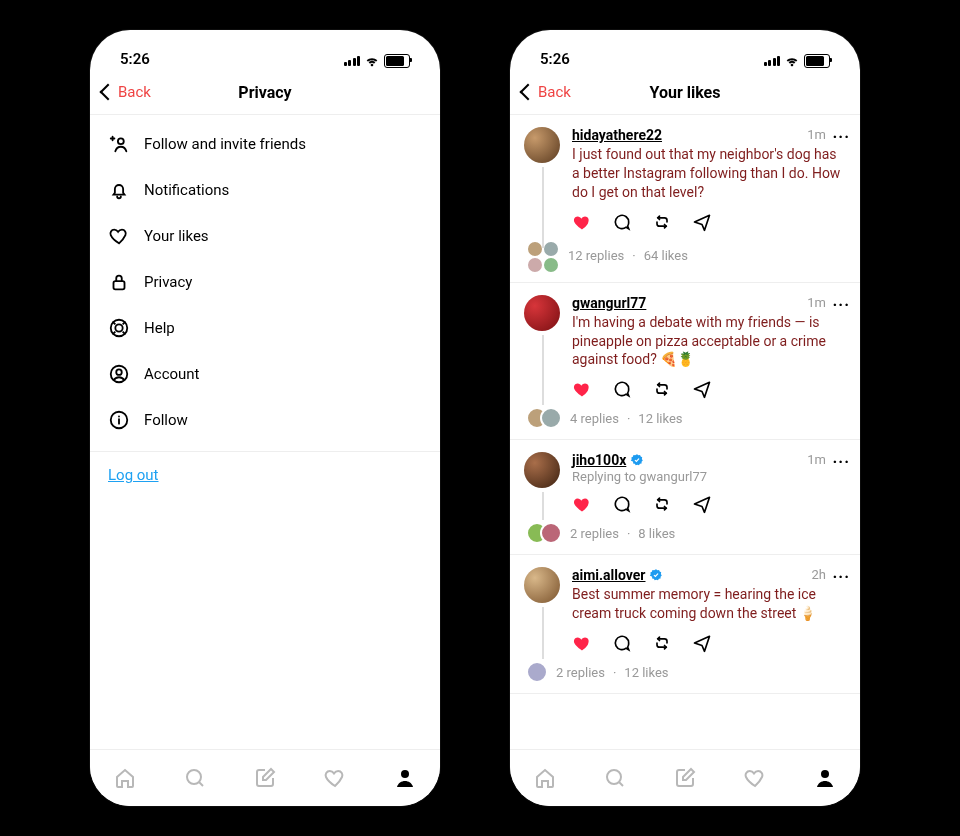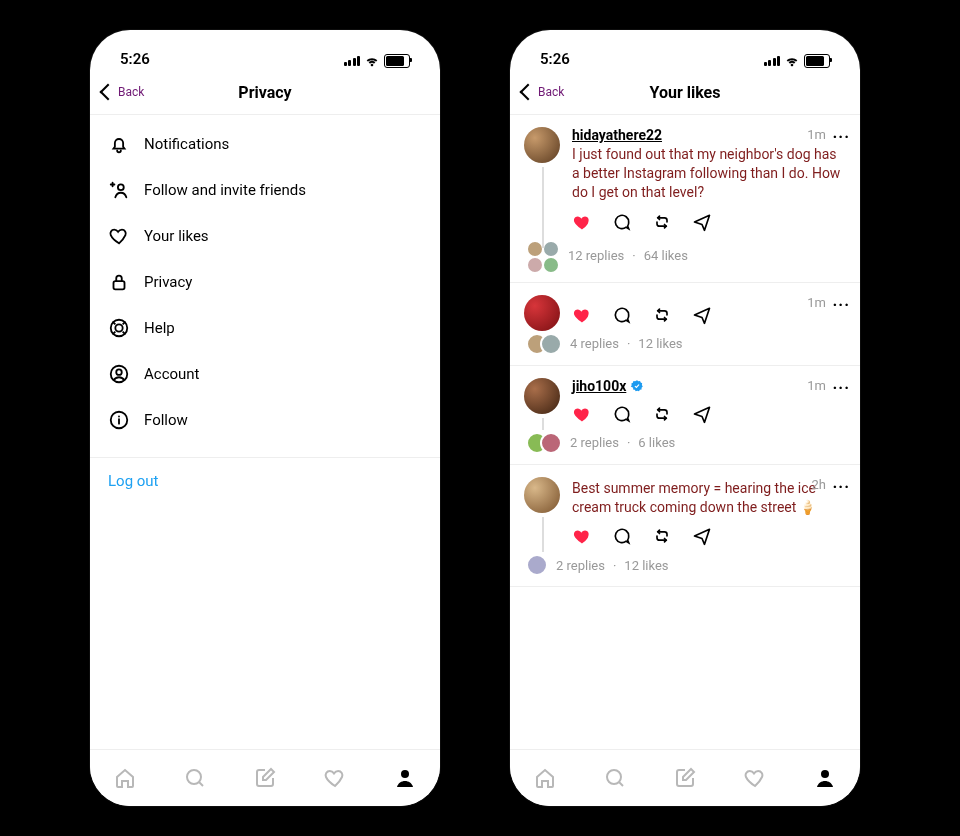--- a/index.html
+++ b/index.html
@@ -14,27 +14,27 @@
   .bars span{width:3px;background:#000;border-radius:1px;}
   .bars span:nth-child(1){height:4px;}
   .bars span:nth-child(2){height:6px;}
   .bars span:nth-child(3){height:8px;}
   .bars span:nth-child(4){height:10px;}
   .wifi{width:16px;height:12px;}
   .battery{width:24px;height:12px;border:1px solid #000;border-radius:3px;position:relative;}
   .battery::after{content:"";position:absolute;right:-3px;top:3px;width:2px;height:4px;background:#000;border-radius:0 1px 1px 0;}
   .battery .fill{position:absolute;left:1px;top:1px;bottom:1px;width:18px;background:#000;border-radius:1.5px;}
   .navhead{height:44px;display:flex;align-items:center;justify-content:center;position:relative;border-bottom:1px solid #eee;}
-  .navhead .back{position:absolute;left:12px;display:flex;align-items:center;gap:2px;font-size:12px;color:#701a75;}
+  .navhead .back{position:absolute;left:12px;display:flex;align-items:center;gap:2px;font-size:15px;color:#ef4444;}
   .navhead .title{font-weight:700;font-size:16px;}
   .chev-left{width:10px;height:10px;border-left:2.2px solid #000;border-bottom:2.2px solid #000;transform:rotate(45deg);margin-right:2px;}
   .menu{padding:6px 0 0 0;}
   .menu-item{display:flex;align-items:center;gap:14px;padding:12px 18px;font-size:15px;color:#000;}
   .menu-item .ic{width:22px;height:22px;display:flex;align-items:center;justify-content:center;}
-  .logout{padding:14px 18px;color:#1ea1f2;font-size:15px;border-top:1px solid #eee;margin-top:14px;}
+  .logout{padding:14px 18px;color:#1ea1f2;font-size:15px;border-top:1px solid #eee;margin-top:8px;text-decoration:underline;}
   .tabbar{position:absolute;bottom:0;left:0;width:100%;height:56px;display:flex;justify-content:space-around;align-items:center;border-top:1px solid #eee;background:#fff;}
   .tabbar .tab{width:26px;height:26px;display:flex;align-items:center;justify-content:center;}
   
   .feed{height:calc(100% - 40px - 44px - 56px);overflow:hidden;}
   .post{padding:12px 14px 10px 14px;border-bottom:1px solid #eee;display:flex;gap:12px;position:relative;}
   .avatar{width:36px;height:36px;border-radius:50%;flex:0 0 36px;background:radial-gradient(circle at 30% 30%,#c08a5a,#6b3c1d);}
   .post.p1 .avatar{background:radial-gradient(circle at 30% 30%,#c79a6b,#5a3a1f);}
   .post.p2 .avatar{background:radial-gradient(circle at 30% 30%,#d7353a,#7a0f12);}
   .post.p3 .avatar{background:radial-gradient(circle at 30% 30%,#a96e4a,#3c2110);}
   .post.p4 .avatar{background:radial-gradient(circle at 30% 30%,#d9b88a,#7a522c);}
@@ -87,35 +87,35 @@
         <span class="chev-left"></span>
         <span>Back</span>
       </div>
       <div class="title">Privacy</div>
     </div>
 
     <div class="menu">
       <div class="menu-item">
         <span class="ic">
           <svg viewBox="0 0 24 24" width="22" height="22" fill="none" stroke="#000" stroke-width="2" stroke-linecap="round">
-              <path d="M6 17h12l-1.5-2V11a4.5 4.5 0 0 0-9 0v4L6 17z"></path>
-              <path d="M10 19a2 2 0 0 0 4 0"></path>
-            </svg>
-        </span>
-        <span>Notifications</span>
-      </div>
-      <div class="menu-item">
-        <span class="ic">
-          <svg viewBox="0 0 24 24" width="22" height="22" fill="none" stroke="#000" stroke-width="2" stroke-linecap="round">
               <path d="M3 6h4M5 4v4"></path>
               <circle cx="14" cy="9" r="3.2"></circle>
               <path d="M8 20c1-3.5 3-5 6-5s5 1.5 6 5"></path>
             </svg>
         </span>
         <span>Follow and invite friends</span>
+      </div>
+      <div class="menu-item">
+        <span class="ic">
+          <svg viewBox="0 0 24 24" width="22" height="22" fill="none" stroke="#000" stroke-width="2" stroke-linecap="round">
+              <path d="M6 17h12l-1.5-2V11a4.5 4.5 0 0 0-9 0v4L6 17z"></path>
+              <path d="M10 19a2 2 0 0 0 4 0"></path>
+            </svg>
+        </span>
+        <span>Notifications</span>
       </div>
       <div class="menu-item">
         <span class="ic">
           <svg viewBox="0 0 24 24" width="22" height="22" fill="none" stroke="#000" stroke-width="2">
               <path d="M12 20s-7-4.5-9-9c-1.2-2.7.6-6 3.8-6 2 0 3.3 1.1 4.2 2.4C12 6 13.2 5 15.2 5 18.4 5 20.2 8.3 19 11c-2 4.5-7 9-7 9z"></path>
             </svg>
         </span>
         <span>Your likes</span>
       </div>
       <div class="menu-item">
@@ -258,22 +258,26 @@
             <span>·</span>
             <span>64 likes</span>
           </div>
         </div>
       </div>
 
       <div class="post p2">
         <div class="thread-line"></div>
         <div class="avatar"></div>
         <div class="pcontent">
+          <div class="phead">
+            <span class="uname">gwangurl77</span>
+          </div>
           <span class="timemeta">1m</span>
           <span class="moredots">···</span>
+          <div class="ptext">I'm having a debate with my friends — is pineapple on pizza acceptable or a crime against food? 🍕🍍</div>
           <div class="actions">
             <svg class="aicon" viewBox="0 0 24 24" fill="#ff2449">
                 <path d="M12 21s-7-4.5-9.2-9C1.5 9 3.3 5.5 6.7 5.5c2.1 0 3.5 1.2 4.5 2.6.9-1.4 2.3-2.6 4.5-2.6 3.4 0 5.2 3.5 3.9 6.5C19 16.5 12 21 12 21z"></path>
               </svg>
             <svg class="aicon" viewBox="0 0 24 24" fill="none" stroke="#000" stroke-width="2">
                 <path d="M20 12a8 8 0 1 0-3 6.2L20 20l-1.2-3A7.9 7.9 0 0 0 20 12z"></path>
               </svg>
             <svg class="aicon" viewBox="0 0 24 24" fill="none" stroke="#000" stroke-width="2" stroke-linecap="round">
                 <path d="M7 7h8a3 3 0 0 1 3 3v2M17 17H9a3 3 0 0 1-3-3v-2"></path>
                 <path d="M9 5l-2 2 2 2M15 19l2-2-2-2"></path>
@@ -300,20 +304,21 @@
         <div class="pcontent">
           <div class="phead">
             <span class="uname">jiho100x</span>
             <svg class="verified" viewBox="0 0 24 24" fill="#1d9bf0">
                 <path d="M12 2l2.4 1.7 2.9-.4 1 2.8 2.6 1.3-.6 2.9 1.6 2.5-2.1 2.1.1 3-2.9.7-1.6 2.5-2.8-1-2.8 1-1.6-2.5-2.9-.7.1-3L1.3 13l1.6-2.5L2.3 7.6l2.6-1.3 1-2.8 2.9.4z"></path>
                 <path d="M9 12.5l2 2 4-4.5" stroke="#fff" stroke-width="2" fill="none" stroke-linecap="round"></path>
               </svg>
           </div>
           <span class="timemeta">1m</span>
           <span class="moredots">···</span>
+          <div class="replyingto">Replying to gwangurl77</div>
           <div class="actions">
             <svg class="aicon" viewBox="0 0 24 24" fill="#ff2449">
                 <path d="M12 21s-7-4.5-9.2-9C1.5 9 3.3 5.5 6.7 5.5c2.1 0 3.5 1.2 4.5 2.6.9-1.4 2.3-2.6 4.5-2.6 3.4 0 5.2 3.5 3.9 6.5C19 16.5 12 21 12 21z"></path>
               </svg>
             <svg class="aicon" viewBox="0 0 24 24" fill="none" stroke="#000" stroke-width="2">
                 <path d="M20 12a8 8 0 1 0-3 6.2L20 20l-1.2-3A7.9 7.9 0 0 0 20 12z"></path>
               </svg>
             <svg class="aicon" viewBox="0 0 24 24" fill="none" stroke="#000" stroke-width="2" stroke-linecap="round">
                 <path d="M7 7h8a3 3 0 0 1 3 3v2M17 17H9a3 3 0 0 1-3-3v-2"></path>
                 <path d="M9 5l-2 2 2 2M15 19l2-2-2-2"></path>
@@ -322,29 +327,36 @@
                 <path d="M3 12l18-8-6 18-3-7z"></path>
               </svg>
           </div>
           <div class="meta-row">
             <span class="stack" style="margin-left:-46px;">
                 <span class="mini-av" style="background:#8b5;"></span>
                 <span class="mini-av" style="background:#b67;"></span>
               </span>
             <span>2 replies</span>
             <span>·</span>
-            <span>6 likes</span>
+            <span>8 likes</span>
           </div>
         </div>
       </div>
 
       <div class="post p4">
         <div class="thread-line"></div>
         <div class="avatar"></div>
         <div class="pcontent">
+          <div class="phead">
+            <span class="uname">aimi.allover</span>
+            <svg class="verified" viewBox="0 0 24 24" fill="#1d9bf0">
+                <path d="M12 2l2.4 1.7 2.9-.4 1 2.8 2.6 1.3-.6 2.9 1.6 2.5-2.1 2.1.1 3-2.9.7-1.6 2.5-2.8-1-2.8 1-1.6-2.5-2.9-.7.1-3L1.3 13l1.6-2.5L2.3 7.6l2.6-1.3 1-2.8 2.9.4z"></path>
+                <path d="M9 12.5l2 2 4-4.5" stroke="#fff" stroke-width="2" fill="none" stroke-linecap="round"></path>
+              </svg>
+          </div>
           <span class="timemeta">2h</span>
           <span class="moredots">···</span>
           <div class="ptext">Best summer memory = hearing the ice cream truck coming down the street 🍦</div>
           <div class="actions">
             <svg class="aicon" viewBox="0 0 24 24" fill="#ff2449">
                 <path d="M12 21s-7-4.5-9.2-9C1.5 9 3.3 5.5 6.7 5.5c2.1 0 3.5 1.2 4.5 2.6.9-1.4 2.3-2.6 4.5-2.6 3.4 0 5.2 3.5 3.9 6.5C19 16.5 12 21 12 21z"></path>
               </svg>
             <svg class="aicon" viewBox="0 0 24 24" fill="none" stroke="#000" stroke-width="2">
                 <path d="M20 12a8 8 0 1 0-3 6.2L20 20l-1.2-3A7.9 7.9 0 0 0 20 12z"></path>
               </svg>

